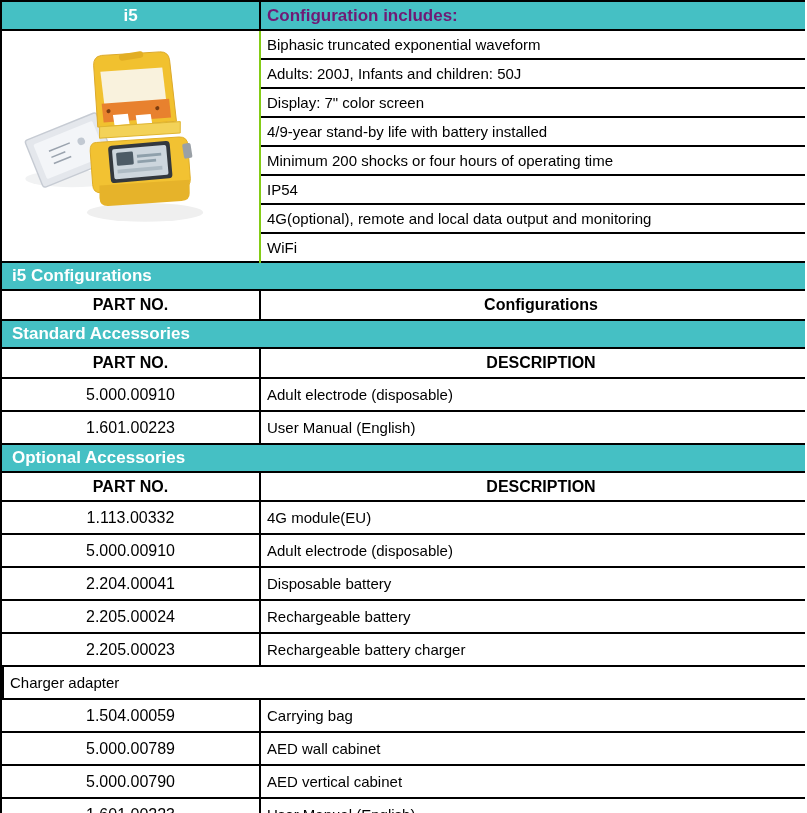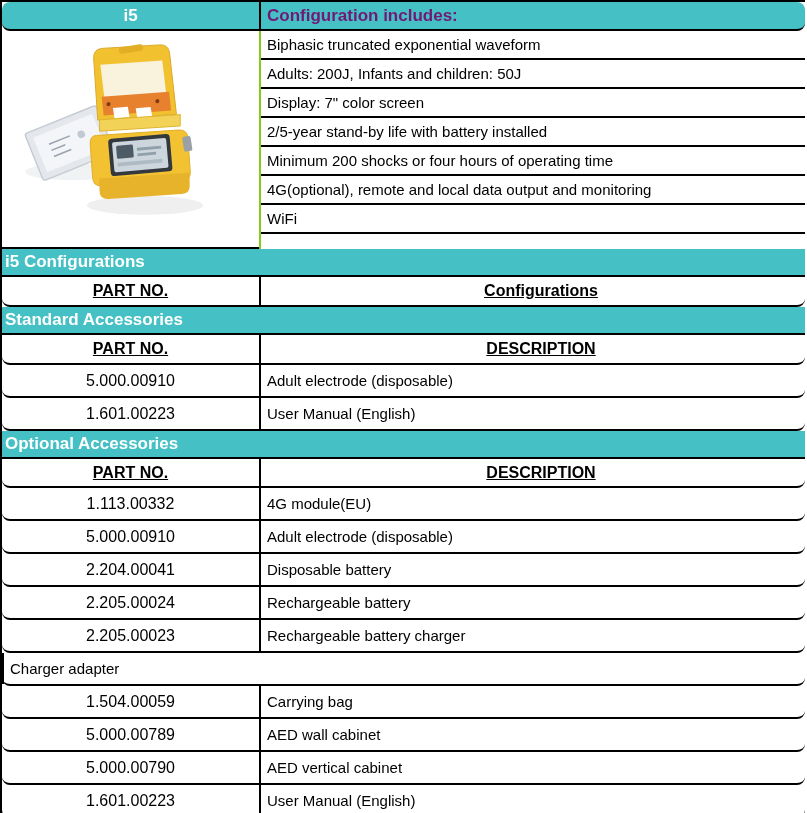--- a/index.html
+++ b/index.html
@@ -8,21 +8,21 @@
     font-family: "Liberation Sans", sans-serif;
     color: #000;
   }
   .sheet {
     width: 805px;
     border-top: 2px solid #000;
     border-left: 2px solid #000;
     box-sizing: border-box;
   }
   
-  .row { display: flex; align-items: stretch; border-bottom: 2px solid #000; box-sizing: border-box; border-radius: 8px; }
+  .row { display: flex; align-items: stretch; border-bottom: 2px solid #000; box-sizing: border-box; }
   .c1 { width: 257px; flex: none; display: flex; align-items: center; justify-content: center; box-sizing: border-box; }
   .c2 { flex: 1; border-left: 2px solid #000; display: flex; align-items: center; padding-left: 6px; box-sizing: border-box; min-width: 0; }
   .c2.center { justify-content: center; padding-left: 16px; }
 
   
   .row.tophead { height: 29px; background: #45C0C4; }
   .row.tophead .c1 { font-weight: bold; font-size: 17px; color: #fff; }
   .row.tophead .c2 { font-weight: bold; font-size: 17px; color: #701a75; border-left-color: #000; }
 
   
@@ -35,25 +35,25 @@
   .cfgrow {
     height: 29px; box-sizing: border-box; border-bottom: 2px solid #000;
     display: flex; align-items: center; padding-left: 6px; font-size: 15px;
     white-space: nowrap; overflow: hidden;
   }
 
   
   .band {
     height: 28px; box-sizing: border-box; border-bottom: 2px solid #000;
     background: #45C0C4; color: #fff; font-weight: bold; font-size: 17px;
-    display: flex; align-items: center; padding-left: 3px;
-  }
-
-  
-  .row.colhead { height: 30px; font-weight: bold; font-size: 16px; text-decoration: underline; }
+    display: flex; align-items: center; padding-left: 10px;
+  }
+
+  
+  .row.colhead { height: 30px; font-weight: bold; font-size: 16px; }
   .row.colhead .c1 { font-weight: bold; }
 
   
   .row.data { height: 33px; }
   .row.data .c1 { font-size: 16px; }
   .row.data .c2 { font-size: 15px; white-space: nowrap; overflow: hidden; }
   .row.colhead.last11 { height: 29px; }
 
   .txt { display: inline-block; }
 </style>
@@ -126,27 +126,30 @@
 
         <div class="cfgrow">
           <span class="txt">Adults: 200J, Infants and children: 50J</span>
         </div>
 
         <div class="cfgrow">
           <span class="txt">Display: 7" color screen</span>
         </div>
 
         <div class="cfgrow">
-          <span class="txt">2/5-year stand-by life with battery installed</span>
+          <span class="txt">4/9-year stand-by life with battery installed</span>
         </div>
 
         <div class="cfgrow">
           <span class="txt">Minimum 200 shocks or four hours of operating time</span>
         </div>
 
+        <div class="cfgrow">
+          <span class="txt">IP54</span>
+        </div>
 
         <div class="cfgrow">
           <span class="txt">4G(optional), remote and local data output and monitoring</span>
         </div>
 
         <div class="cfgrow">
           <span class="txt">WiFi</span>
         </div>
       </div>
   </div>

